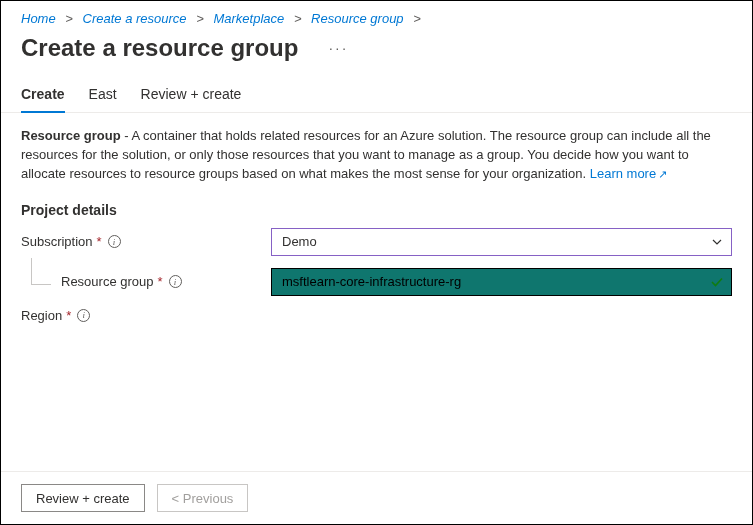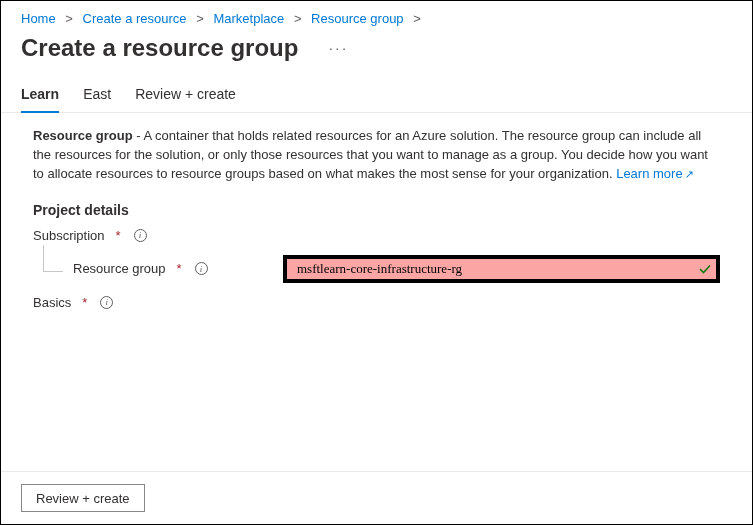--- a/index.html
+++ b/index.html
@@ -11,20 +11,21 @@
       width: 753px;
       height: 525px;
       border: 1px solid #000;
       display: flex;
       flex-direction: column;
       overflow: hidden;
     }
     .breadcrumb {
       padding: 10px 20px 4px;
       font-size: 13px;
+      font-style: italic;
     }
     .breadcrumb a { color: #0078d4; text-decoration: none; cursor: pointer; }
     .breadcrumb .sep { color: #605e5c; margin: 0 6px; }
     .title-row {
       display: flex;
       align-items: center;
       padding: 4px 20px 16px;
       gap: 30px;
     }
     .title-row h1 { font-size: 24px; font-weight: 600; }
@@ -46,21 +47,21 @@
       font-weight: 600;
     }
     .tab.active::after {
       content: "";
       position: absolute;
       left: 0; right: 0; bottom: -1px;
       height: 2px;
       background: #0078d4;
     }
     .content {
-      padding: 14px 32px;
+      padding: 14px 20px;
       flex: 1;
       overflow: auto;
     }
     .description {
       font-size: 13px;
       color: #323130;
       line-height: 1.45;
       margin-bottom: 18px;
     }
     .description b { font-weight: 600; }
@@ -73,21 +74,21 @@
     }
     .form-row {
       display: flex;
       align-items: center;
       margin-bottom: 12px;
     }
     .form-label-col {
       width: 250px;
       display: flex;
       align-items: center;
-      gap: 9px;
+      gap: 2px;
       font-size: 13px;
     }
     .indent-connector {
       position: relative;
       padding-left: 40px;
     }
     .indent-connector::before {
       content: "";
       position: absolute;
       left: 10px; top: -16px;
@@ -131,25 +132,24 @@
     .select.accent { border-color: #8661c5; }
     .chevron {
       position: absolute;
       right: 8px; top: 50%;
       transform: translateY(-50%);
       pointer-events: none;
     }
     .textinput {
       width: 100%;
       height: 28px;
-      border: 4px solid #000000;
+      border: 1px solid #000000;
       padding: 0 28px 0 10px;
       font-size: 13px;
-      background: #fca5a5;
-      font-family: Liberation Serif, serif;
+      background: #0f766e;
     }
     .valid-check {
       position: absolute;
       right: 8px; top: 50%;
       transform: translateY(-50%);
       color: #107c10;
       pointer-events: none;
     }
     .footer {
       border-top: 1px solid #edebe9;
@@ -185,61 +185,70 @@
   <a>Resource group</a>
   <span class="sep">&gt;</span>
 </div>
 
 <div class="title-row">
   <h1>Create a resource group</h1>
   <span class="more-dots">···</span>
 </div>
 
 <div class="tabs">
-  <div class="tab active">Learn</div>
+  <div class="tab active">Create</div>
   <div class="tab">East</div>
   <div class="tab">Review + create</div>
 </div>
 
 <div class="content">
 
   <p class="description">
     <b>Resource group</b><span> - A container that holds related resources for an Azure solution. The resource group can include all the resources for the solution, or only those resources that you want to manage as a group. You decide how you want to allocate resources to resource groups based on what makes the most sense for your organization. </span><a class="learn-more"><span>Learn more</span><span class="ext-icon">↗</span></a>
   </p>
 
   <div class="section-heading">Project details</div>
 
   <div class="form-row">
     <div class="form-label-col">
       <span>Subscription</span>
       <span class="required">*</span>
       <span class="info-icon">i</span>
     </div>
+    <div class="form-control-col">
+      <div class="select accent">
+        <span>Demo</span>
+        <svg class="chevron" width="12" height="12" viewBox="0 0 12 12">
+            <path d="M2 4 L6 8 L10 4" stroke="#323130" stroke-width="1.2" fill="none"></path>
+          </svg>
+      </div>
+    </div>
   </div>
 
   <div class="form-row">
     <div class="form-label-col indent-connector">
       <span>Resource group</span>
       <span class="required">*</span>
       <span class="info-icon">i</span>
     </div>
     <div class="form-control-col">
       <input class="textinput" type="text" value="msftlearn-core-infrastructure-rg" style="">
       <svg class="valid-check" width="14" height="14" viewBox="0 0 14 14">
           <path d="M2 7 L5.5 10.5 L12 3.5" stroke="#107c10" stroke-width="1.6" fill="none"></path>
         </svg>
     </div>
   </div>
 
 
   <div class="form-row">
     <div class="form-label-col">
-      <span>Basics</span>
+      <span>Region</span>
       <span class="required">*</span>
       <span class="info-icon">i</span>
     </div>
   </div>
 
 </div>
 
 <div class="footer">
   <button class="btn">Review + create</button>
+  <button class="btn disabled">&lt; Previous</button>
 </div>
 
 </body></html>

